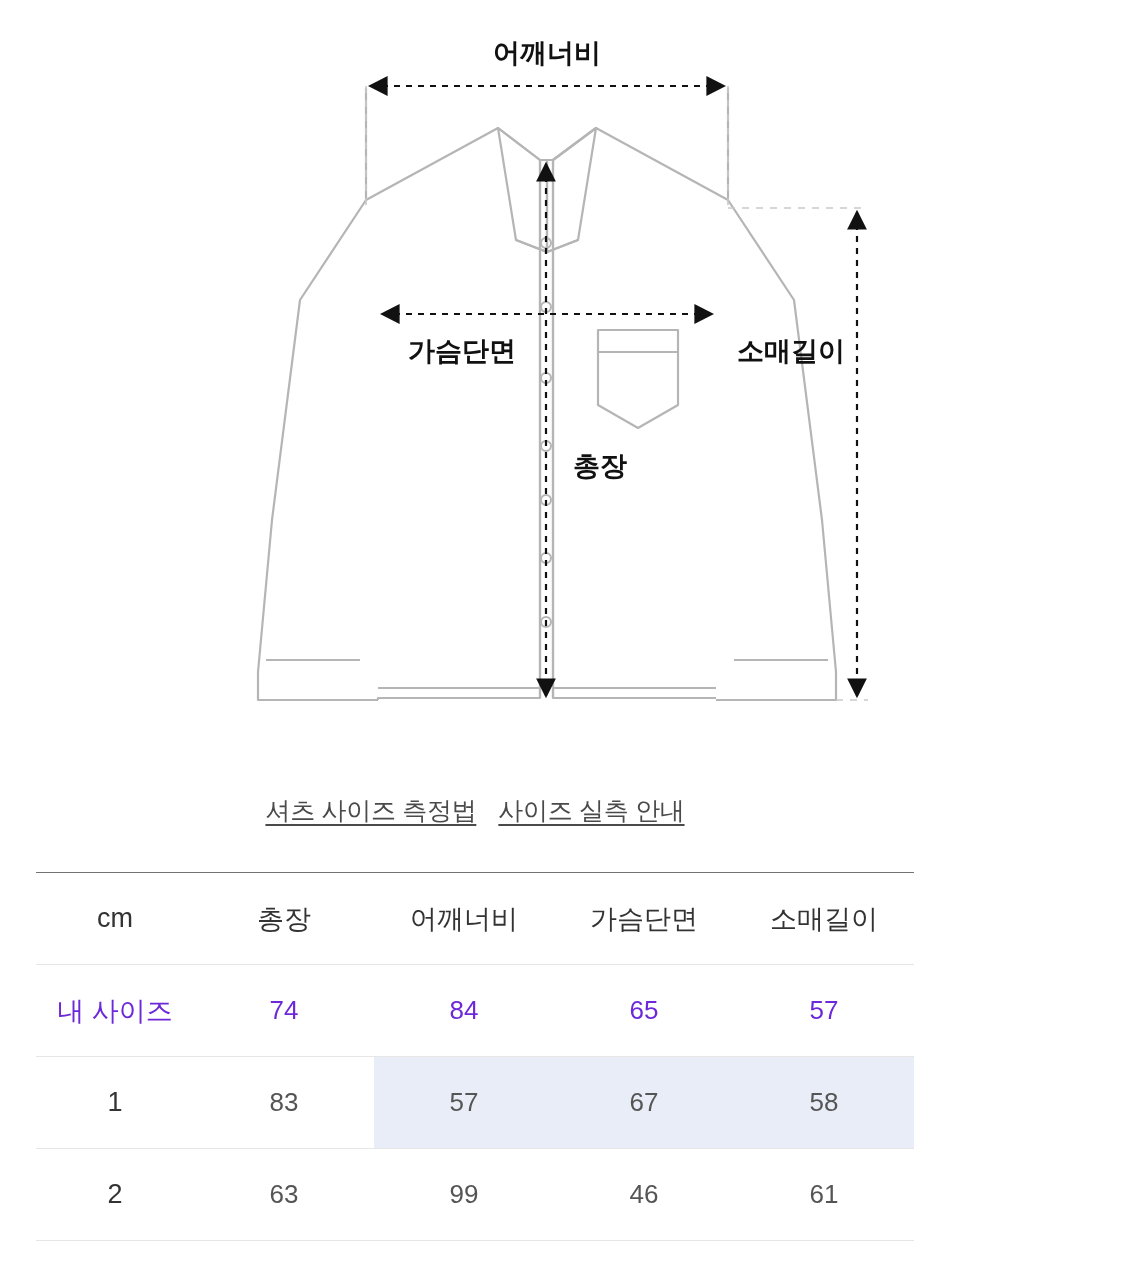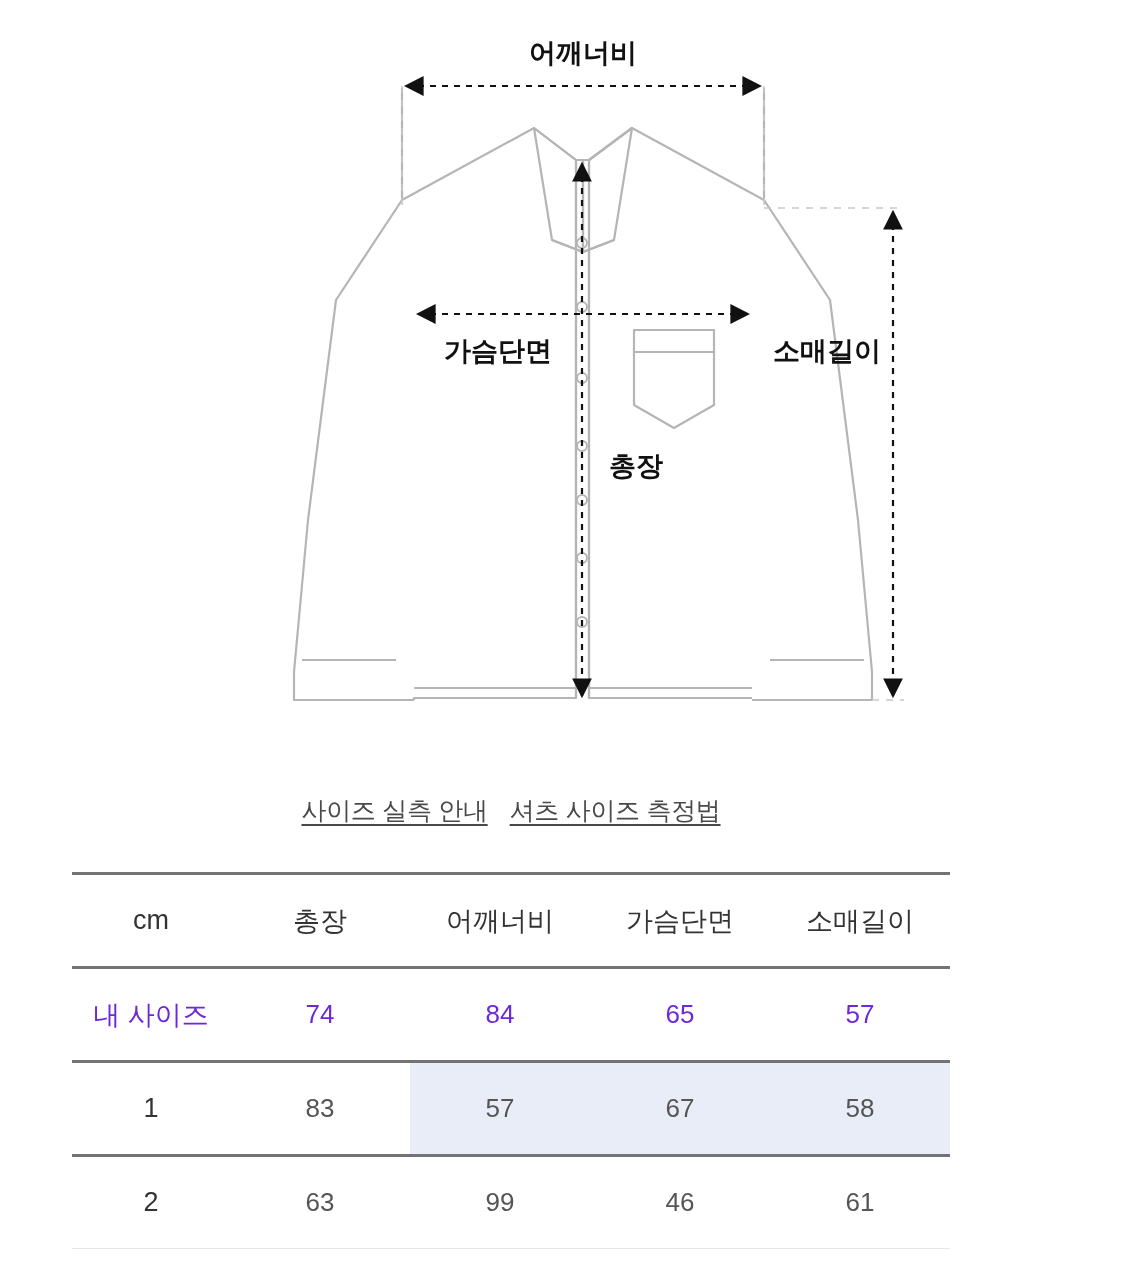--- a/index.html
+++ b/index.html
@@ -11,21 +11,20 @@
     width: 1125px;
     height: 1280px;
     font-family: "Liberation Sans", sans-serif;
     color: #333333;
     overflow: hidden;
   }
   .page {
     position: relative;
     width: 950px;
     height: 1280px;
-    padding-left: 36px;
   }
 
   
   .diagram-wrap {
     position: relative;
     width: 1125px;
     height: 760px;
   }
   .diagram-svg {
     display: block;
@@ -56,21 +55,21 @@
     margin-top: 42px;
     padding: 0 36px;
   }
   table.size-table {
     width: 100%;
     border-collapse: collapse;
     table-layout: fixed;
   }
   table.size-table th,
   table.size-table td {
-    border-top: 3px solid #737373;
+    border-top: 1px solid #737373;
     border-bottom: 1px solid #e6e6e6;
     height: 89px;
     text-align: center;
     vertical-align: middle;
     font-weight: normal;
     font-size: 26px;
     color: #555555;
   }
   table.size-table thead th {
     color: #333333;
@@ -171,22 +170,22 @@
       </g>
 
       <g>
         <line x1="857" y1="212" x2="857" y2="696" stroke="#111" stroke-width="2.2" stroke-dasharray="6 6" marker-start="url(#arrStart)" marker-end="url(#arrEnd)"></line>
         <text x="791" y="360" text-anchor="middle" font-family="Liberation Sans, sans-serif" font-size="27" font-weight="bold" fill="#111">소매길이</text>
       </g>
     </svg>
   </div>
 
   <div class="links-row">
+    <span class="link-item">셔츠 사이즈 측정법</span>
     <span class="link-item">사이즈 실측 안내</span>
-    <span class="link-item">셔츠 사이즈 측정법</span>
   </div>
 
   <div class="size-table-wrap">
     <table class="size-table">
       <colgroup>
         <col class="c0">
           <col class="c1">
           <col class="c2">
           <col class="c3">
           <col class="c4">

